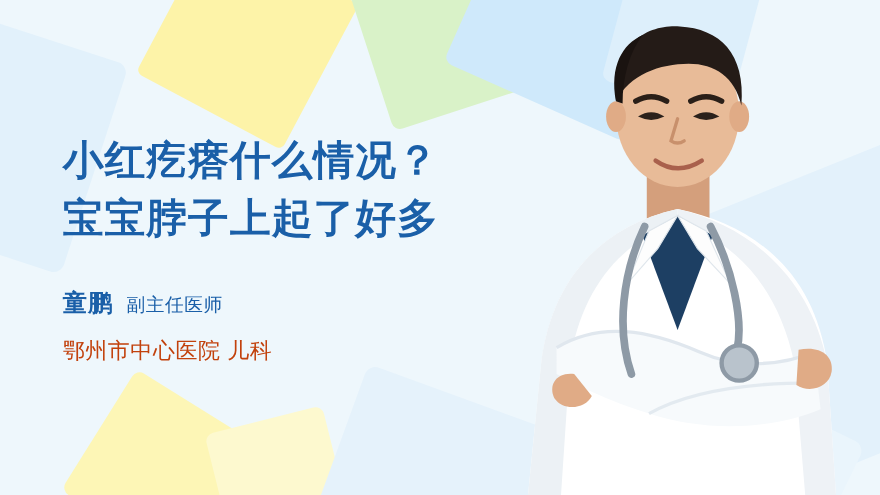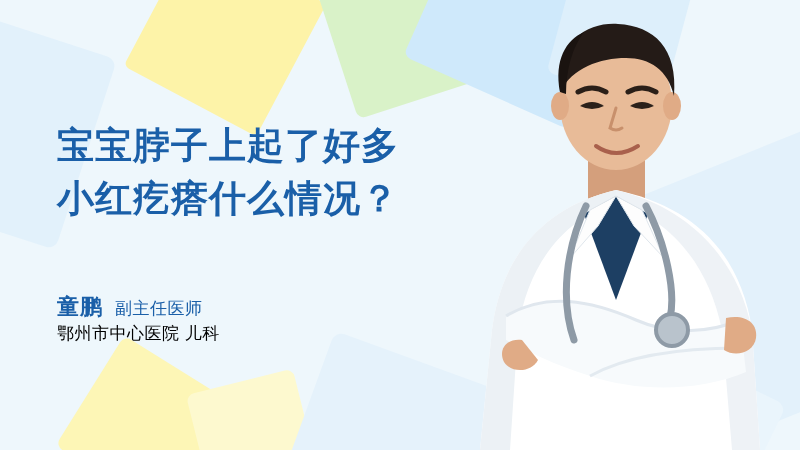--- a/index.html
+++ b/index.html
@@ -129,39 +129,40 @@
   .title {
     color: #1a5fa8;
     font-size: 37px;
     font-weight: bold;
     line-height: 1.42;
     letter-spacing: 1px;
     font-family: "Liberation Sans", sans-serif;
   }
   .title-line { display: block; white-space: nowrap; }
   .byline {
-    margin-top: 67px;
+    margin-top: 36px;
     color: #1a5fa8;
     display: flex;
     align-items: baseline;
   }
   .doctor-name {
     font-size: 22px;
     font-weight: bold;
     letter-spacing: 1px;
   }
   .doctor-title {
     font-size: 17px;
     margin-left: 12px;
     letter-spacing: 0.5px;
     font-family: Liberation Mono, monospace;
   }
   .affiliation {
-    color: #000000;
-    font-size: 17px;
+    margin-top: 14px;
+    color: #c2410c;
+    font-size: 20px;
     letter-spacing: 0.5px;
   }
   
   .photo {
     position: absolute;
     right: 0;
     bottom: 0;
     width: 360px;
     height: 450px;
     z-index: 4;
@@ -234,22 +235,22 @@
 
         <path d="M176 108 L 170 128 Q 176 132, 182 128" fill="none" stroke="#c8906c" stroke-width="3" stroke-linecap="round"></path>
 
         <path d="M156 146 Q 176 160, 198 146" fill="none" stroke="#a9604c" stroke-width="4" stroke-linecap="round"></path>
       </g>
     </svg>
   </div>
 
   <div class="text-block">
     <div class="title">
+      <span class="title-line">小红疙瘩什么情况？</span>
       <span class="title-line">宝宝脖子上起了好多</span>
-      <span class="title-line">小红疙瘩什么情况？</span>
     </div>
     <div class="byline">
       <span class="doctor-name">童鹏</span>
       <span class="doctor-title">副主任医师</span>
     </div>
     <div class="affiliation">鄂州市中心医院 儿科</div>
   </div>
 
 </div>
 

